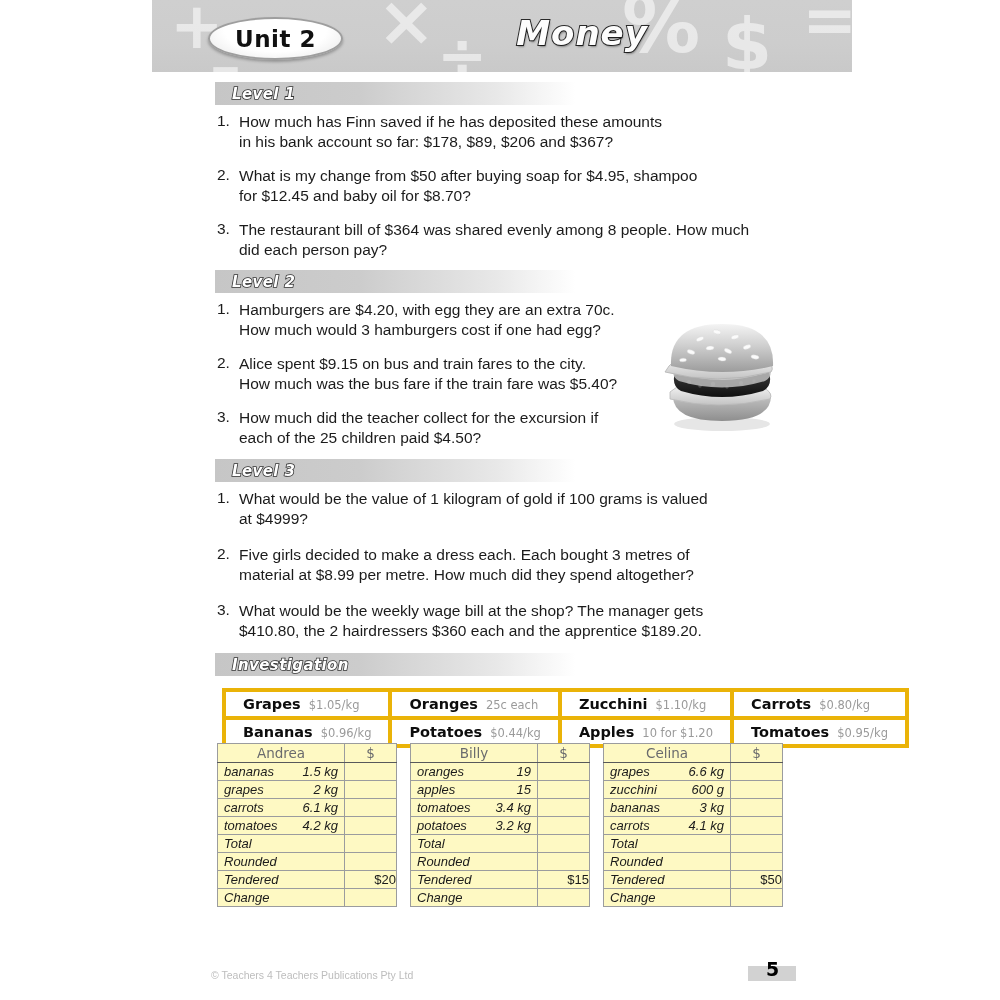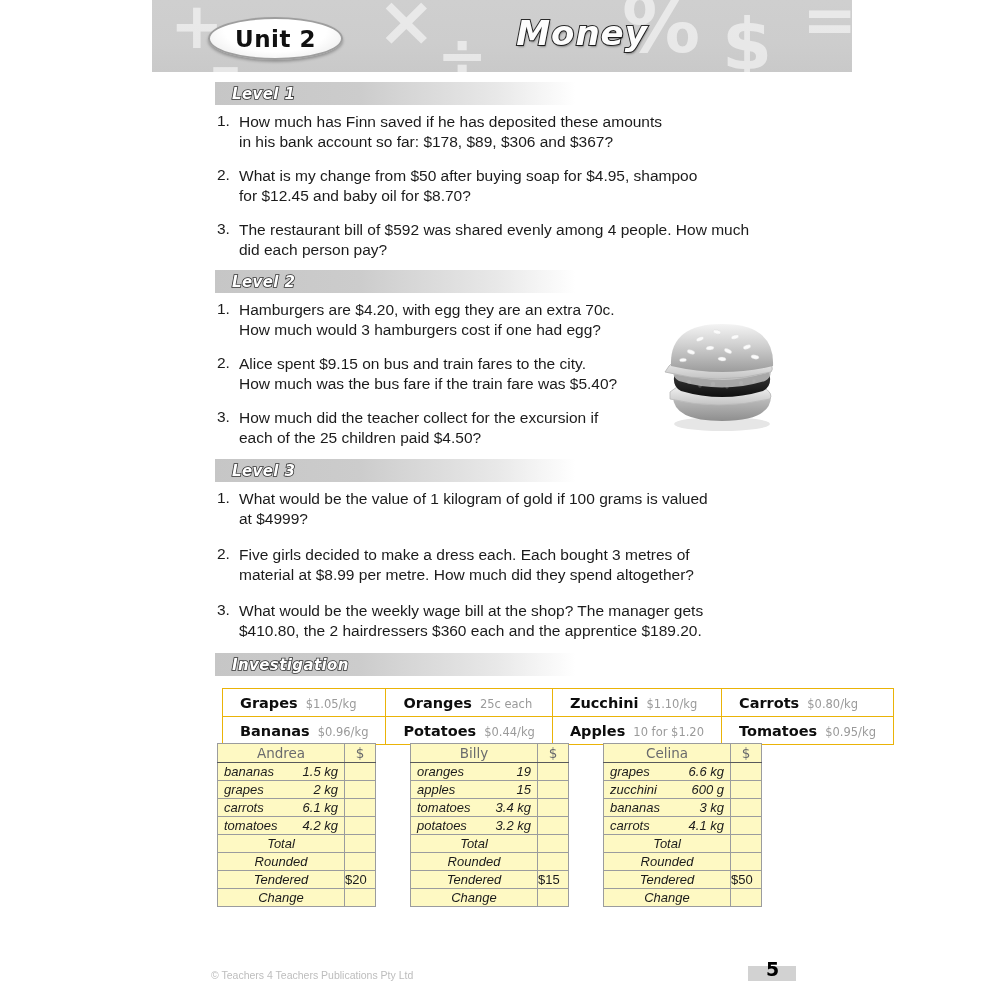--- a/index.html
+++ b/index.html
@@ -91,21 +91,21 @@
   .burger { position: absolute; left: 655px; top: 310px; width: 135px; height: 125px; }
 
   
   .price-table {
     position: absolute; left: 222px; top: 688px; width: 565px;
     border-collapse: collapse;
     border: 1.5px solid #58595b;
     background: #fff;
   }
   .price-table td {
-    border: 1px solid #eab308;
+    border: 4px solid #eab308;
     height: 28px; padding: 0 17px;
     white-space: nowrap;
   }
   .price-table .pname {
     font-family: "DejaVu Sans", sans-serif;
     font-weight: bold; font-size: 14.5px; color: #0d0d0d;
   }
   .price-table .pprice {
     font-family: "DejaVu Sans", sans-serif;
     font-size: 11.5px; color: #9a9a9a; margin-left: 8px;
@@ -123,30 +123,30 @@
     border: 1.5px solid #58595b;
     background: #fef9c3;
   }
   .ptable.t1 { left: 217px; }
   .ptable.t2 { left: 410px; }
   .ptable.t3 { left: 603px; }
   .ptable td { border: 1px solid #9b9c9e; height: 18px; font-size: 13px; }
   .ptable td.c-name {
     width: 127px; padding: 0 6px; font-style: italic; color: #1b1b1b;
   }
-  .ptable td.c-amt { width: 31px; text-align: left; color: #1b1b1b; }
+  .ptable td.c-amt { width: 52px; text-align: right; color: #1b1b1b; }
   .ptable tr.hdr td {
     height: 19px; text-align: center;
     font-family: "DejaVu Sans", sans-serif;
     font-size: 13.5px; color: #6a6b6d;
     border-bottom: 1.5px solid #58595b;
     font-style: normal;
   }
   .nrow { display: flex; justify-content: space-between; }
-  .rlabel { text-align: center; display: block; }
+  .rlabel { text-align: left; display: block; }
 
   
   .copyright {
     position: absolute; left: 211px; top: 969px;
     font-size: 10.5px; color: #bdbdbd;
   }
   .pagenum-bar {
     position: absolute; left: 748px; top: 966px; width: 48px; height: 15px;
     background: #d2d2d2;
   }
@@ -176,30 +176,30 @@
     <div class="banner-title">Money</div>
   </div>
 
   <div class="band" style="top:82px;">
     <span>Level 1</span>
   </div>
   <div class="qlist" style="top:112px; width:560px;">
     <div class="q">
       <span class="num">1.</span>
       <span class="txt">How much has Finn saved if he has deposited these amounts
-in his bank account so far: $178, $89, $306 and $367?</span>
+in his bank account so far: $178, $89, $206 and $367?</span>
     </div>
     <div class="q">
       <span class="num">2.</span>
       <span class="txt">What is my change from $50 after buying soap for $4.95, shampoo
 for $12.45 and baby oil for $8.70?</span>
     </div>
     <div class="q">
       <span class="num">3.</span>
-      <span class="txt">The restaurant bill of $592 was shared evenly among 4 people. How much
+      <span class="txt">The restaurant bill of $364 was shared evenly among 8 people. How much
 did each person pay?</span>
     </div>
   </div>
 
   <div class="band" style="top:270px;">
     <span>Level 2</span>
   </div>
   <div class="qlist" style="top:300px; width:430px;">
     <div class="q">
       <span class="num">1.</span>

